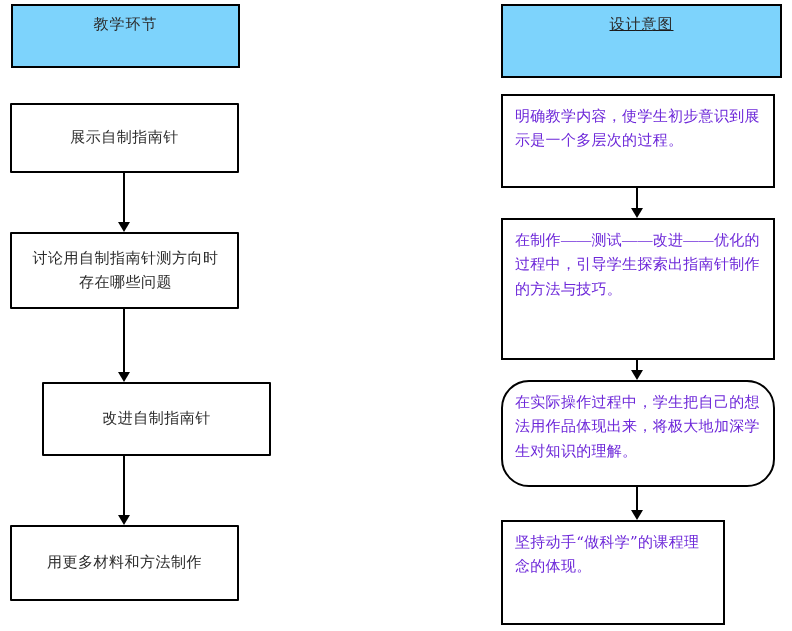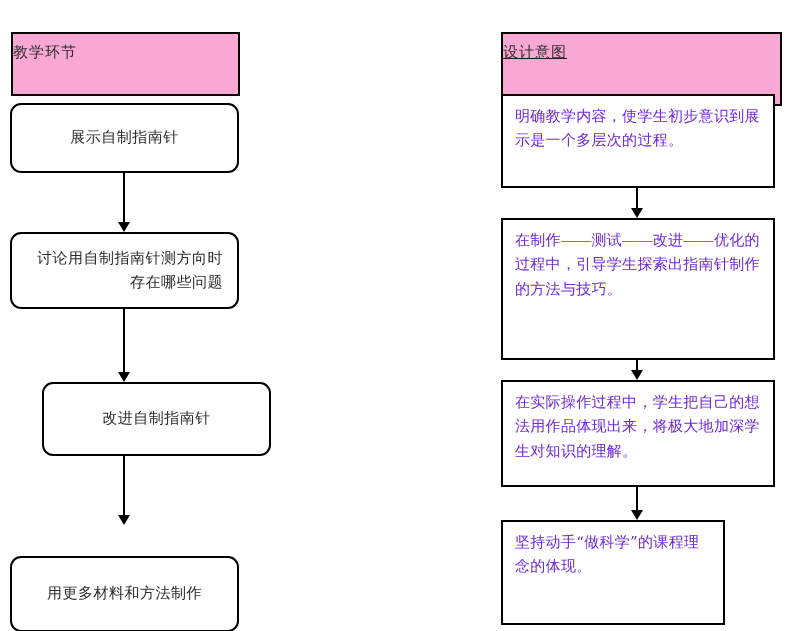--- a/index.html
+++ b/index.html
@@ -20,85 +20,84 @@
     position: absolute;
     left: 0; top: 0;
     width: 792px;
     height: 631px;
   }
 
   
   .header-box {
     position: absolute;
     border: 2.5px solid #000000;
-    background: #f9a8d4;
-    box-sizing: border-box;
-    text-align: left;
-    margin-top: 28px;
+    background: #7dd3fc;
+    box-sizing: border-box;
+    text-align: center;
   }
   .header-box .htext {
     display: block;
     font-size: 15px;
     line-height: 1.2;
     padding-top: 9px;
     letter-spacing: 1px;
     color: #2b2b2b;
   }
 
   #header-left  { left: 11px;  top: 4px;  width: 229px; height: 64px; }
   #header-right { left: 501px; top: 4px;  width: 281px; height: 74px; text-decoration: underline; }
 
   
   .proc-box {
     position: absolute;
     border: 2.5px solid #000000;
-    border-radius: 11px;
+    border-radius: 1px;
     background: #ffffff;
     box-sizing: border-box;
     display: flex;
     align-items: center;
   }
   .proc-box .ptext {
     display: block;
     width: 100%;
     font-size: 15px;
     line-height: 1.55;
     letter-spacing: 0.5px;
     color: #2b2b2b;
     padding: 0 14px;
     box-sizing: border-box;
   }
   .proc-box.centered .ptext { text-align: center; }
-  .proc-box.leftish .ptext  { text-align: right; padding-left: 16px; }
+  .proc-box.leftish .ptext  { text-align: center; padding-left: 16px; }
 
   #box-l1 { left: 10px; top: 103px; width: 229px; height: 70px; }
   #box-l2 { left: 10px; top: 232px; width: 229px; height: 77px; }
   #box-l3 { left: 10px; top: 382px; width: 229px; height: 74px; margin-left: 32px; }
-  #box-l4 { left: 10px; top: 525px; width: 229px; height: 76px; margin-top: 31px; }
+  #box-l4 { left: 10px; top: 525px; width: 229px; height: 76px; }
 
   
   .intent-box {
     position: absolute;
     border: 2.5px solid #000000;
     background: #ffffff;
     box-sizing: border-box;
   }
   .intent-box .itext {
     display: block;
     font-size: 15px;
     line-height: 1.62;
     letter-spacing: 0.3px;
     color: #6d28d9;
     padding: 8px 10px 0 12px;
     text-align: left;
   }
 
   #box-r1 { left: 501px; top: 94px;  width: 274px; height: 94px; }
   #box-r2 { left: 501px; top: 218px; width: 274px; height: 142px; font-family: Liberation Serif, serif; }
-  #box-r3 { left: 501px; top: 380px; width: 274px; height: 107px; }
+  #box-r3 { left: 501px; top: 380px; width: 274px; height: 107px; border-radius: 28px; }
   #box-r4 { left: 501px; top: 520px; width: 224px; height: 105px; }
 
   
   .arrow {
     position: absolute;
     width: 14px;
   }
   .arrow .shaft {
     position: absolute;
     left: 6px;

